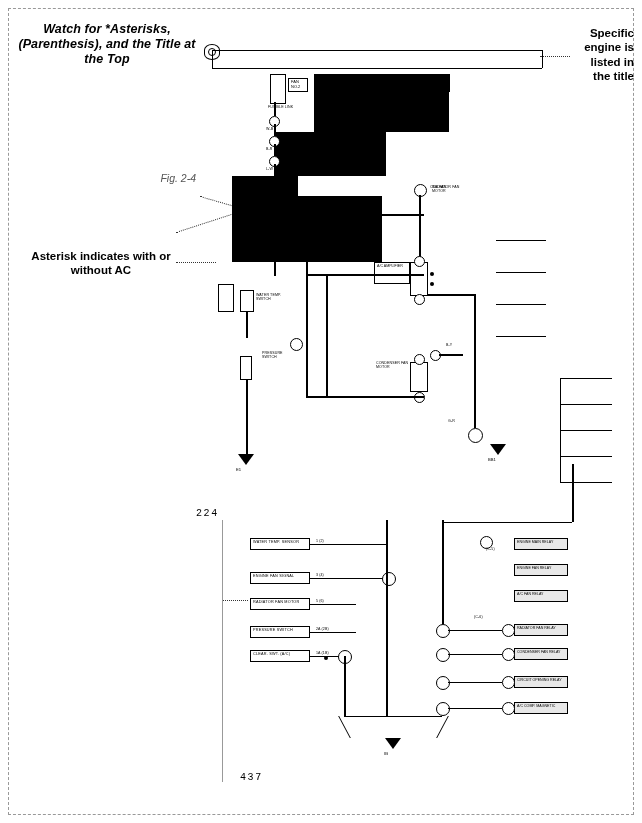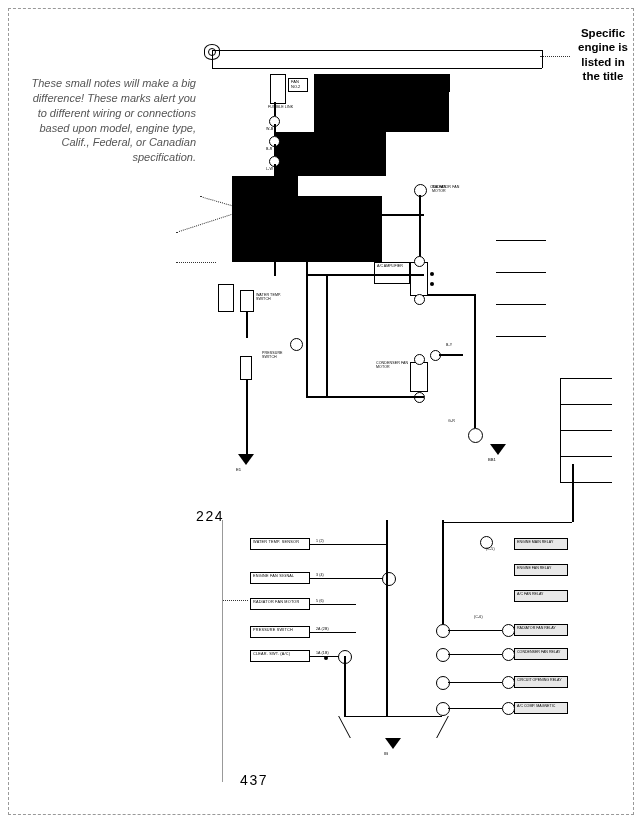--- a/index.html
+++ b/index.html
@@ -16,21 +16,21 @@
   .anno-title{left:16px;top:22px;width:182px;text-align:center;
       font-style:italic;font-size:12.5px;letter-spacing:.1px;}
   .anno-body{left:22px;top:76px;width:174px;text-align:right;
       font-style:italic;font-weight:normal;font-size:11px;color:#555;
       line-height:1.35;}
   .anno-fig{left:22px;top:172px;width:174px;text-align:right;
       font-style:italic;font-weight:normal;font-size:10.5px;color:#555;}
   .anno-ast{left:26px;top:250px;width:150px;text-align:center;font-size:11.5px;}
   .anno-par{left:86px;top:576px;width:136px;text-align:center;font-size:11.5px;
       line-height:1.25;}
-  .anno-spec{left:572px;top:26px;width:62px;text-align:center;font-size:11.5px;
+  .anno-spec{left:572px;top:26px;width:62px;text-align:right;font-size:11.5px;
       line-height:1.25;}
 
   
   .leader{position:absolute;border-top:1px dotted #333;transform-origin:0 0;}
 
   
   .diagram{position:absolute;left:196px;top:44px;width:350px;height:470px;}
   .rule{position:absolute;background:#000;height:1px;}
   .vrule{position:absolute;background:#000;width:1px;}
 
@@ -54,36 +54,38 @@
   
   .bx{position:absolute;border:1px solid #000;background:#fff;
       font-size:3.6px;line-height:1.15;padding:1px 2px;box-sizing:border-box;
       overflow:hidden;color:#000;}
   .bx.lbl{font-size:3.8px;letter-spacing:.2px;}
   .bx.fill{background:#e8e8e8;}
 
   .tiny{position:absolute;font-size:3.6px;line-height:1.1;letter-spacing:.1px;}
   .tiny2{position:absolute;font-size:4.2px;line-height:1.1;}
 
-  .pgnum{position:absolute;font-size:14px;letter-spacing:1.6px;}
+  .pgnum{position:absolute;font-size:10px;letter-spacing:1.6px;font-family:Liberation Mono, monospace;}
 
   
   .lower{position:absolute;left:196px;top:520px;width:420px;height:280px;}
 </style>
 </head>
 <body>
 
 <div class="page">
 
   <div class="pg-border"></div>
 
-
-  <div class="anno anno-body">These small notes will make a big difference! These marks alert you to different wiring or connections based upon model, engine type, Calif., Federal, or Canadian specification.</div>
-
-
+  <div class="anno anno-title">Watch for *Asterisks, (Parenthesis), and the Title at the Top</div>
+
+
+  <div class="anno anno-fig">Fig. 2-4</div>
+
+  <div class="anno anno-ast">Asterisk indicates with or without AC</div>
 
 
   <div class="anno anno-spec">Specific engine is listed in the title</div>
 
   <div class="leader" style="left:176px;top:262px;width:40px;"></div>
   <div class="leader" style="left:540px;top:56px;width:30px;"></div>
   <div class="leader" style="left:222px;top:600px;width:26px;"></div>
   <div class="leader" style="left:176px;top:232px;width:70px;transform:rotate(-18deg);"></div>
   <div class="leader" style="left:200px;top:196px;width:64px;transform:rotate(16deg);"></div>
 

